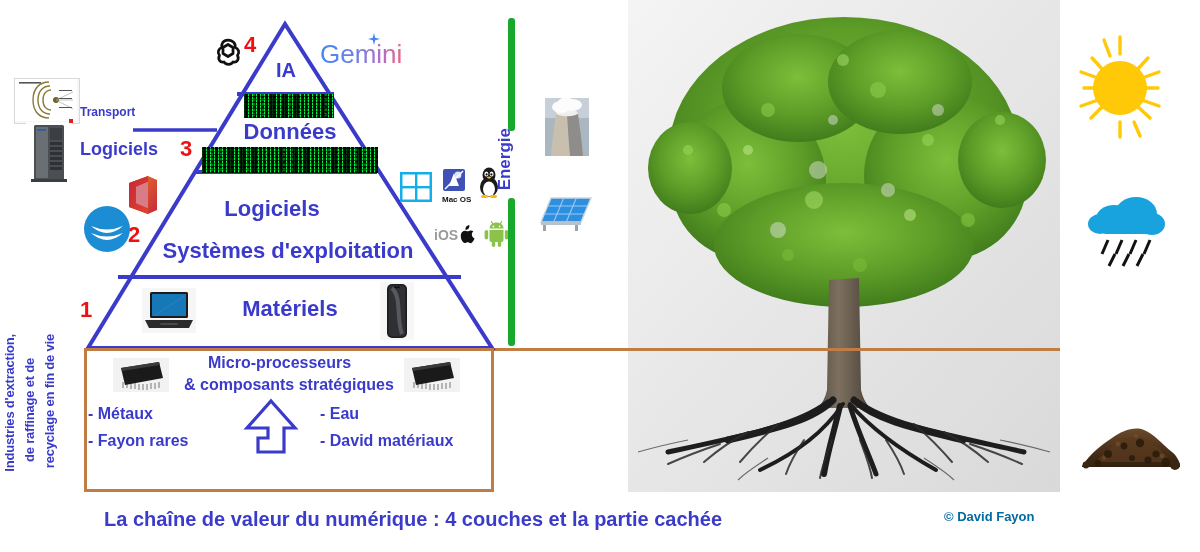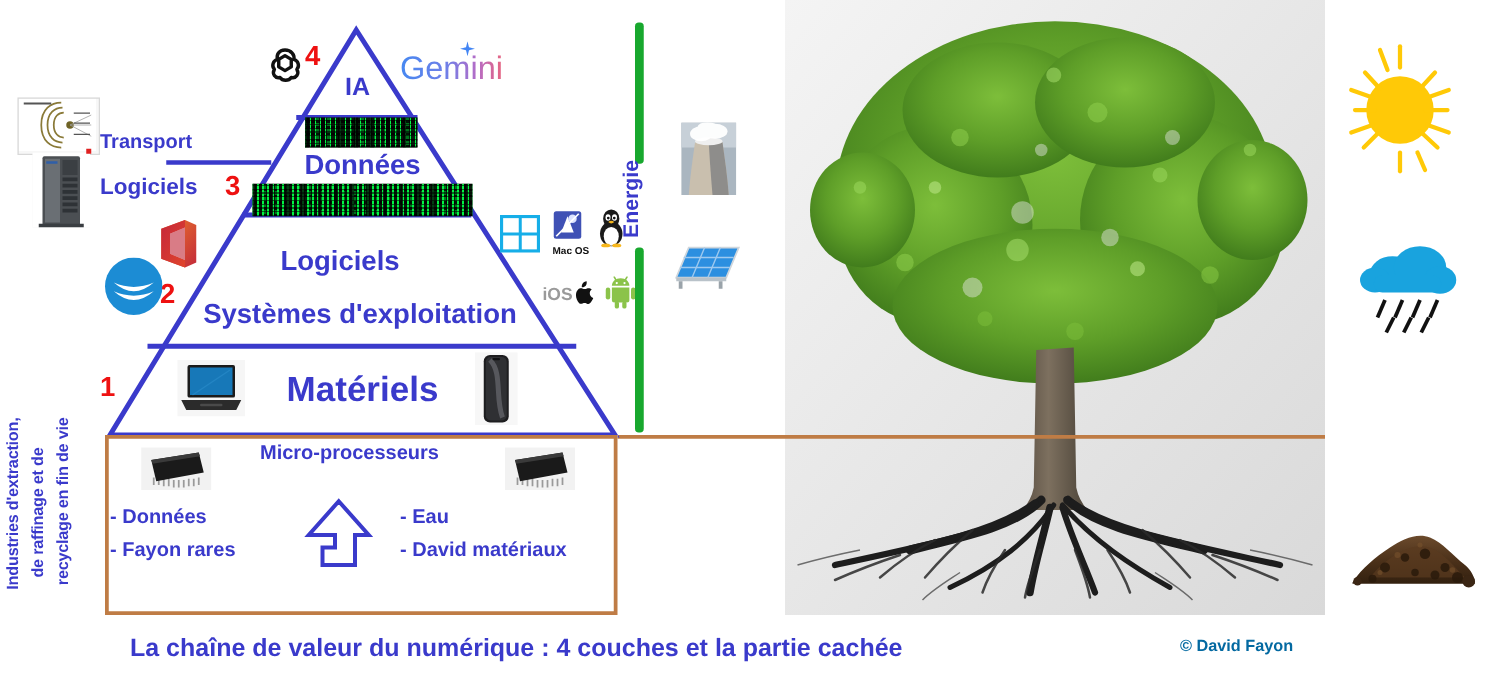--- a/index.html
+++ b/index.html
@@ -195,21 +195,21 @@
   <div class="matrix" style="left:202px;top:147px;width:176px;height:26px;"></div>
 
   <div class="layer-label" style="left:246px;top:59px;width:80px;font-size:20px;">IA</div>
 
   <div class="layer-label" style="left:205px;top:119px;width:170px;font-size:22px;">Données</div>
 
   <div class="layer-label" style="left:167px;top:196px;width:210px;font-size:22px;">Logiciels</div>
 
   <div class="layer-label" style="left:128px;top:238px;width:320px;font-size:22px;">Systèmes d'exploitation</div>
 
-  <div class="layer-label" style="left:200px;top:296px;width:180px;font-size:28px;">Matériels</div>
+  <div class="layer-label" style="left:200px;top:296px;width:180px;font-size:22px;">Matériels</div>
 
   <div class="abs red" style="left:244px;top:32px;font-size:22px;">4</div>
   <div class="abs red" style="left:180px;top:136px;font-size:22px;">3</div>
   <div class="abs red" style="left:128px;top:222px;font-size:22px;">2</div>
   <div class="abs red" style="left:80px;top:297px;font-size:22px;">1</div>
 
   <svg class="abs" style="left:212px;top:34px;" width="32" height="32" viewBox="0 0 64 64">
     <g fill="none" stroke="#111111" stroke-width="5.5" stroke-linejoin="round" stroke-linecap="round">
       <path d="M32 12 C22 12 18 20 20 27 C13 29 10 37 15 43 C11 50 16 58 24 56 C28 62 38 62 42 56
                C50 58 55 50 51 43 C56 37 53 29 46 27 C48 20 42 12 32 12 Z"></path>
@@ -273,21 +273,21 @@
         <rect x="24" y="35" width="12" height="3"></rect>
         <rect x="24" y="40" width="12" height="3"></rect>
         <rect x="24" y="45" width="12" height="3"></rect>
       </g>
       <rect x="11" y="7" width="9" height="2" fill="#2f5fa8"></rect>
       <rect x="5" y="57" width="36" height="3" fill="#3a3e42"></rect>
     </svg>
     <span class="abs" style="left:43px;top:-3px;width:4px;height:4px;background:#e02020;"></span>
   </div>
 
-  <div class="abs blue" style="left:80px;top:105px;font-size:16px;">Transport</div>
+  <div class="abs blue" style="left:80px;top:105px;font-size:12px;">Transport</div>
   <div class="abs blue" style="left:80px;top:139px;font-size:18px;">Logiciels</div>
 
   <svg class="abs" style="left:126px;top:174px;" width="34" height="42" viewBox="0 0 34 42">
     <defs>
       <linearGradient id="offA" x1="0" y1="0" x2="1" y2="1">
         <stop offset="0%" stop-color="#C5273A"></stop>
           <stop offset="100%" stop-color="#E0452C"></stop>
       </linearGradient>
       <linearGradient id="offB" x1="0" y1="0" x2="1" y2="1">
         <stop offset="0%" stop-color="#ED7B27"></stop>
@@ -451,22 +451,23 @@
           <line x1="38" y1="25" x2="38" y2="31"></line>
         <line x1="42" y1="25" x2="42" y2="31"></line>
           <line x1="46" y1="24" x2="46" y2="30"></line>
       </g>
       <polygon points="8,10 46,4 50,20 12,27" fill="#1a1a1a"></polygon>
       <polygon points="8,10 46,4 47,7 9,13" fill="#3a3a3a"></polygon>
     </svg>
   </div>
 
   <div class="abs blue" style="left:208px;top:354px;font-size:16px;">Micro-processeurs</div>
-
-  <div class="abs blue" style="left:88px;top:405px;font-size:16px;">- Données</div>
+  <div class="abs blue" style="left:184px;top:376px;font-size:16px;">&amp; composants stratégiques</div>
+
+  <div class="abs blue" style="left:88px;top:405px;font-size:16px;">- Métaux</div>
   <div class="abs blue" style="left:88px;top:432px;font-size:16px;">- Fayon rares</div>
   <div class="abs blue" style="left:320px;top:405px;font-size:16px;">- Eau</div>
   <div class="abs blue" style="left:320px;top:432px;font-size:16px;">- David matériaux</div>
 
   <svg class="abs" style="left:243px;top:398px;" width="56" height="58" viewBox="0 0 56 58">
     <path d="M28 3 L52 30 L41 30 L41 54 L15 54 L15 40 L25 40 L25 30 L4 30 Z" fill="none" stroke="#3A3ACB" stroke-width="3.2" stroke-linejoin="miter"></path>
   </svg>
 
   <div class="vtext" style="left:2px;top:334px;">Industries d'extraction,</div>
   <div class="vtext" style="left:22px;top:358px;">de raffinage et de</div>

